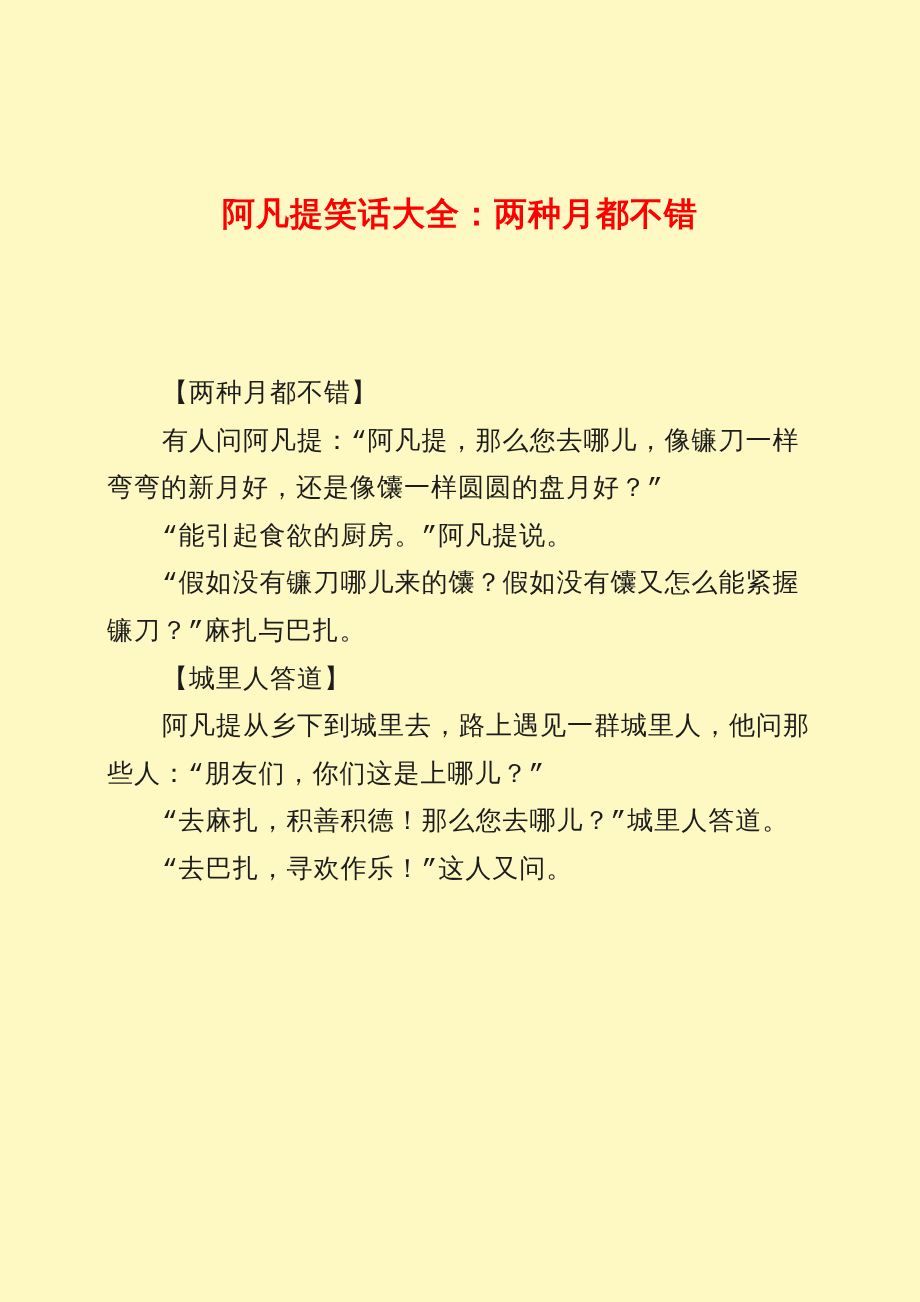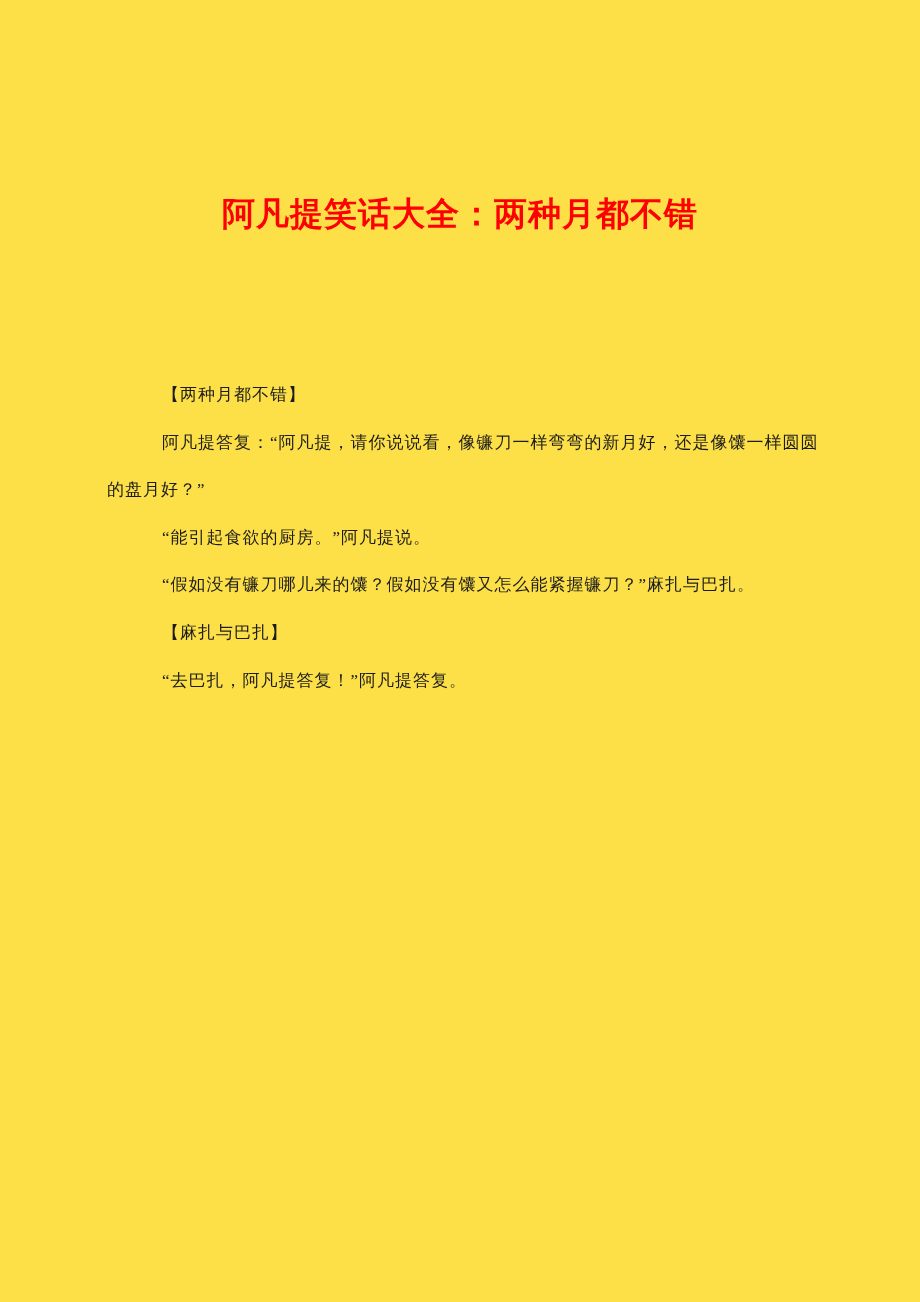--- a/index.html
+++ b/index.html
@@ -4,21 +4,21 @@
 <style>
   html, body {
     margin: 0;
     padding: 0;
     background: #ffffff;
   }
   .page {
     position: relative;
     width: 920px;
     height: 1302px;
-    background: #fde047;
+    background: #fef9c3;
     overflow: hidden;
     font-family: "Liberation Serif", serif;
   }
   .doc-title {
     margin: 194px 0 0 0;
     padding: 0;
     text-align: center;
     color: #ff0000;
     font-size: 33px;
     line-height: 41px;
@@ -27,41 +27,44 @@
     font-family: "Liberation Serif", serif;
   }
   .doc-body {
     margin: 136px 0 0 107px;
     width: 716px;
     color: #1c1c1c;
   }
   .doc-body p {
     margin: 0;
     padding: 0;
-    font-size: 17px;
+    font-size: 26px;
     line-height: 47.6px;
     letter-spacing: 1px;
     text-indent: 55px;
     text-align: left;
     word-break: normal;
+    font-family: Liberation Mono, monospace;
   }
   .section-gap {
     height: 151px;
   }
 </style>
 </head>
 <body>
 
 <div class="page">
 
   <h1 class="doc-title">阿凡提笑话大全：两种月都不错</h1>
 
   <div class="doc-body">
     <p>【两种月都不错】</p>
-    <p>阿凡提答复：“阿凡提，请你说说看，像镰刀一样弯弯的新月好，还是像馕一样圆圆的盘月好？”</p>
+    <p>有人问阿凡提：“阿凡提，那么您去哪儿，像镰刀一样弯弯的新月好，还是像馕一样圆圆的盘月好？”</p>
     <p>“能引起食欲的厨房。”阿凡提说。</p>
     <p>“假如没有镰刀哪儿来的馕？假如没有馕又怎么能紧握镰刀？”麻扎与巴扎。</p>
-    <p>【麻扎与巴扎】</p>
-    <p>“去巴扎，阿凡提答复！”阿凡提答复。</p>
+    <p>【城里人答道】</p>
+    <p>阿凡提从乡下到城里去，路上遇见一群城里人，他问那些人：“朋友们，你们这是上哪儿？”</p>
+    <p>“去麻扎，积善积德！那么您去哪儿？”城里人答道。</p>
+    <p>“去巴扎，寻欢作乐！”这人又问。</p>
     <div class="section-gap"></div>
   </div>
 
 </div>
 
 </body></html>

